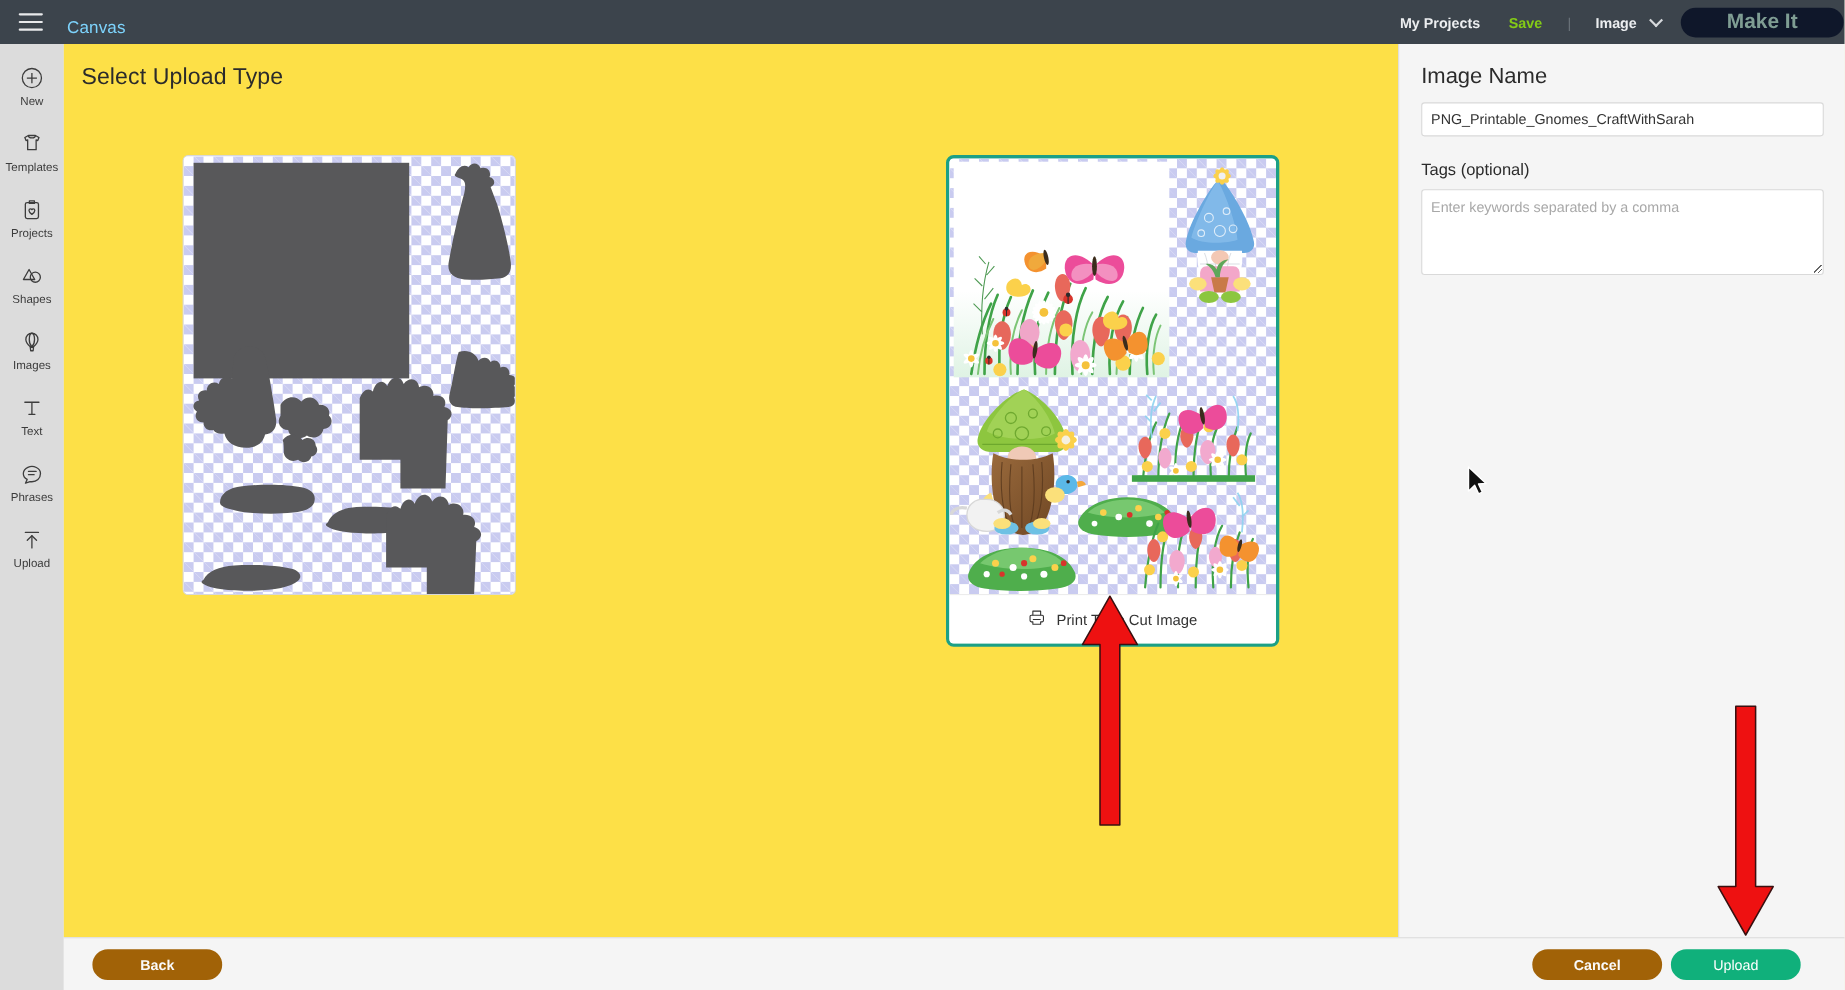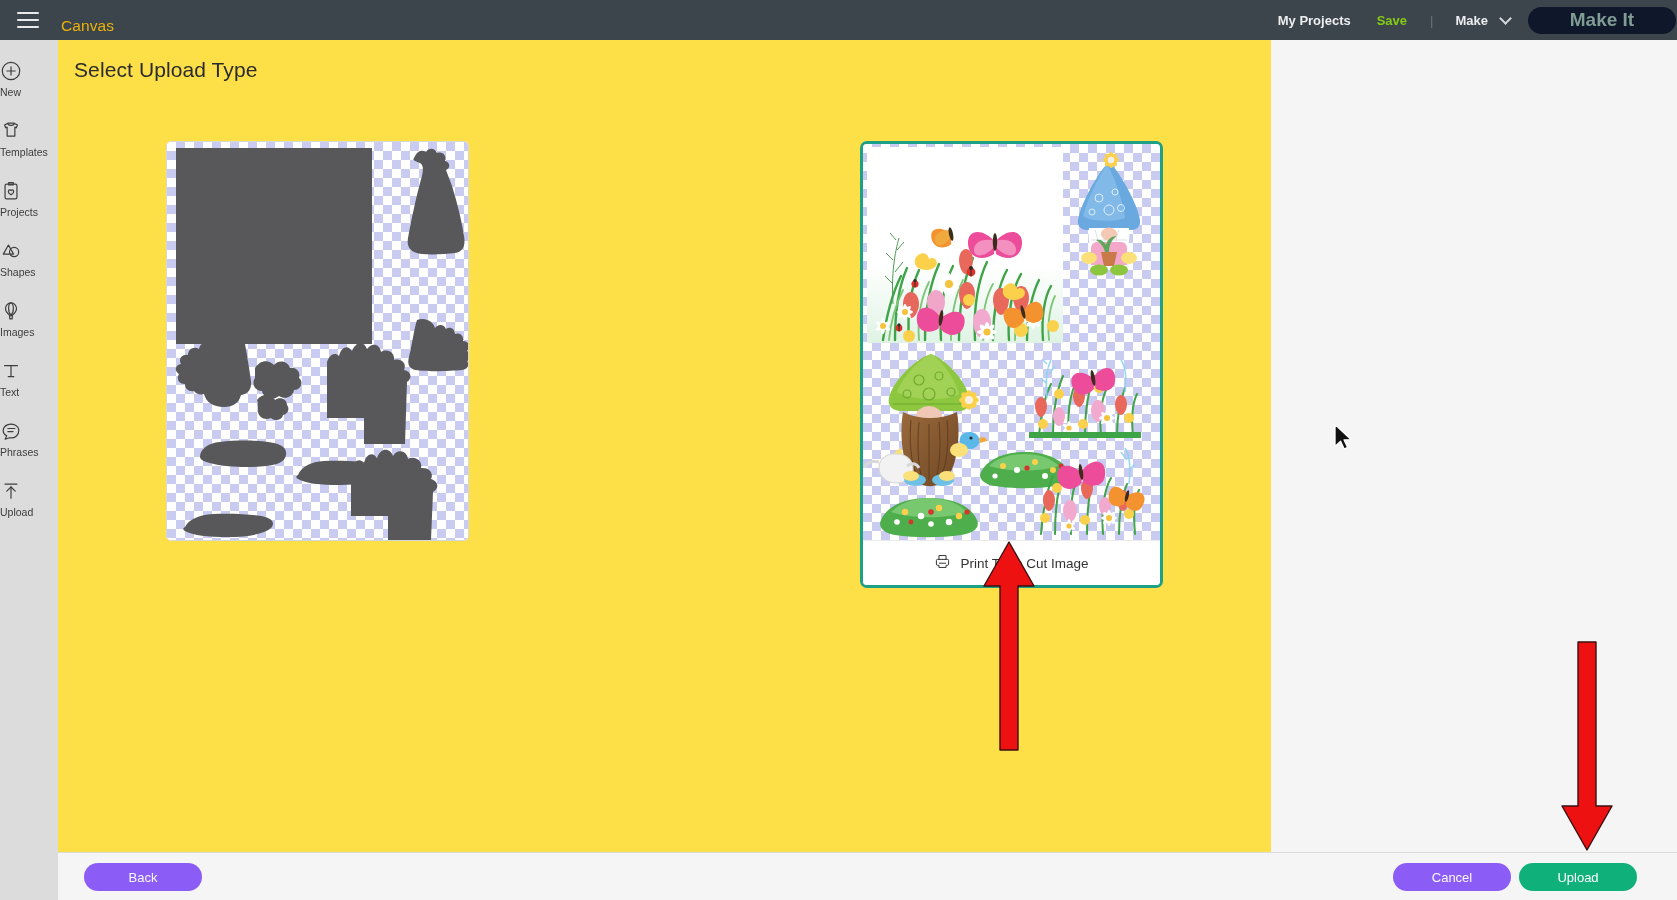--- a/index.html
+++ b/index.html
@@ -17,21 +17,21 @@
     position: absolute; top: 0; left: 0; width: 1677px; height: 40px;
     background: #3c444c; display: flex; align-items: center;
   }
   .hamburger {
     width: 22px; height: 16px; margin-left: 17px; margin-right: 22px;
     display: flex; flex-direction: column; justify-content: space-between;
     cursor: pointer;
   }
   .hamburger i { display: block; height: 2px; background: #e9eaec; border-radius: 1px; }
   .tb-canvas {
-    color: #eab308; font-size: 15.5px; letter-spacing: .1px; margin-top: 12px;
+    color: #7dd3fc; font-size: 15.5px; letter-spacing: .1px; margin-top: 12px;
   }
   .tb-title {
     position: absolute; left: 0; right: 0; text-align: center;
     color: #eceef0; font-size: 14.5px; pointer-events: none;
   }
   .tb-right {
     margin-left: auto; display: flex; align-items: center; gap: 0px; padding-right: 1px;
   }
   .tb-link { color: #eceef0; font-size: 13px; font-weight: bold; padding: 0 13px; cursor: pointer; }
   .tb-link.disabled { color: #84cc16; font-weight: bold; cursor: default; }
@@ -48,21 +48,21 @@
     display: flex; align-items: center; justify-content: center; cursor: default;
   }
 
   
   .rail {
     position: absolute; top: 40px; left: 0; width: 58px; height: 860px;
     background: #dcdcdc; padding-top: 8px;
   }
   .rail-item {
     width: 58px; height: 60px; display: flex; flex-direction: column;
-    align-items: flex-start; justify-content: center; cursor: pointer; color: #3d3d3d;
+    align-items: center; justify-content: center; cursor: pointer; color: #3d3d3d;
   }
   .rail-item .ico { height: 24px; display: flex; align-items: center; justify-content: center; }
   .rail-item .lbl { font-size: 10.5px; margin-top: 3px; color: #3c3c3c; }
   .rail-item svg { display: block; }
 
   
   .main {
     position: absolute; top: 40px; left: 58px; width: 1213px; height: 812px;
     background: #fde047;
   }
@@ -117,21 +117,21 @@
   
   .bottombar {
     position: absolute; top: 852px; left: 58px; width: 1619px; height: 48px;
     background: #f5f5f5; border-top: 1px solid #dcdcdc;
   }
   .btn {
     height: 28px; border-radius: 15px; border: none; font-size: 13px;
     display: inline-flex; align-items: center; justify-content: center;
     cursor: pointer; font-family: "Liberation Sans", sans-serif;
   }
-  .btn-grey { background: #8b5cf6; color: #fafafa; }
+  .btn-grey { background: #a16207; color: #fafafa; font-weight: bold; }
   .btn-green { background: #10b07b; color: #ffffff; }
   .btn-back  { position: absolute; left: 26px;  top: 10px; width: 118px; }
   .btn-cancel{ position: absolute; right: 166px; top: 10px; width: 118px; }
   .btn-upload{ position: absolute; right: 40px;  top: 10px; width: 118px; }
 
   
   .arrow { position: absolute; pointer-events: none; }
 
   
   .cursor { position: absolute; pointer-events: none; }
@@ -145,21 +145,21 @@
     <div class="hamburger">
       <i></i>
         <i></i>
         <i></i>
     </div>
     <div class="tb-canvas">Canvas</div>
     <div class="tb-right">
       <div class="tb-link">My Projects</div>
       <div class="tb-link disabled">Save</div>
       <div class="tb-sep">|</div>
-      <div class="tb-machine">Make</div>
+      <div class="tb-machine">Image</div>
       <span class="chev"></span>
       <div class="makeit">Make It</div>
     </div>
   </div>
 
   <div class="rail">
 
     <div class="rail-item">
       <span class="ico">
         <svg width="22" height="22" viewBox="0 0 24 24" fill="none" stroke="#3d3d3d" stroke-width="1.3">
@@ -693,20 +693,26 @@
               <path d="M5 9h14a1.6 1.6 0 0 1 1.6 1.6v5.2A1.6 1.6 0 0 1 19 17.4h-2v3H7v-3H5a1.6 1.6 0 0 1-1.6-1.6v-5.2A1.6 1.6 0 0 1 5 9z"></path>
               <path d="M7 14.4h10"></path>
             </svg>
           </span>
           <span>Print Then Cut Image</span>
         </div>
       </div>
     </div>
   </div>
 
+  <div class="rightpanel">
+    <div class="rp-title">Image Name</div>
+    <input class="rp-input" type="text" value="PNG_Printable_Gnomes_CraftWithSarah" style="">
+    <div class="rp-sublabel">Tags (optional)</div>
+    <textarea class="rp-textarea" placeholder="Enter keywords separated by a comma" style=""></textarea>
+  </div>
 
   <div class="bottombar">
     <button class="btn btn-grey btn-back">Back</button>
     <button class="btn btn-grey btn-cancel">Cancel</button>
     <button class="btn btn-green btn-upload">Upload</button>
   </div>
 
   <svg class="arrow" style="left:978px; top:540px;" width="62" height="212" viewBox="0 0 62 212">
     <path d="M31 2 56 46H40v164H22V46H6z" fill="#ee1111" stroke="#3a1010" stroke-width="1.4" stroke-linejoin="round"></path>
   </svg>

